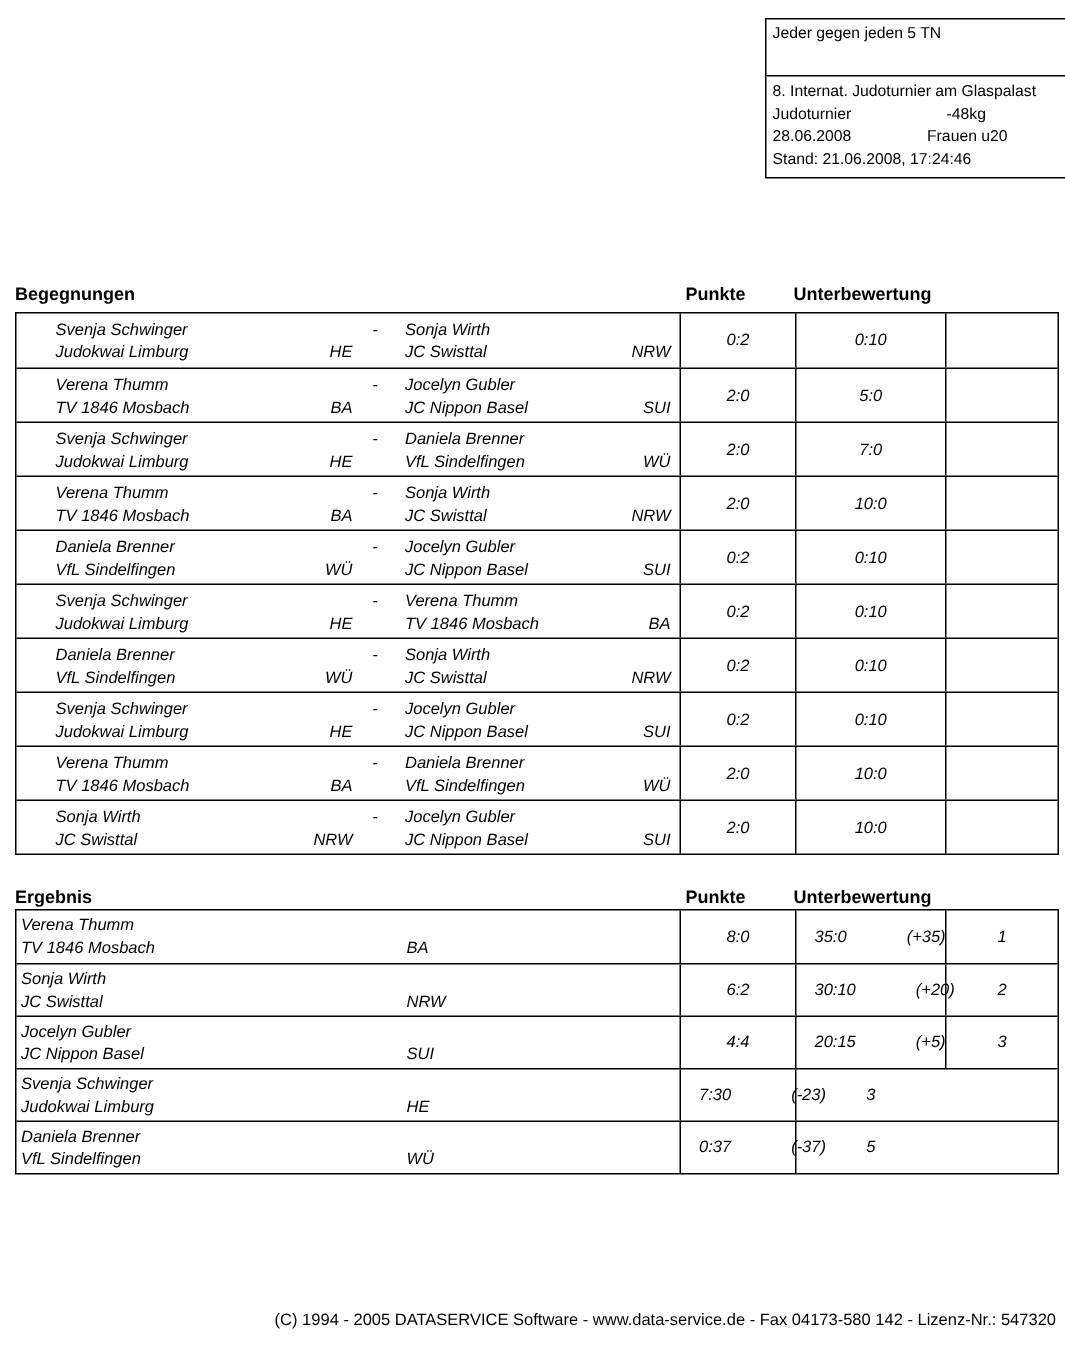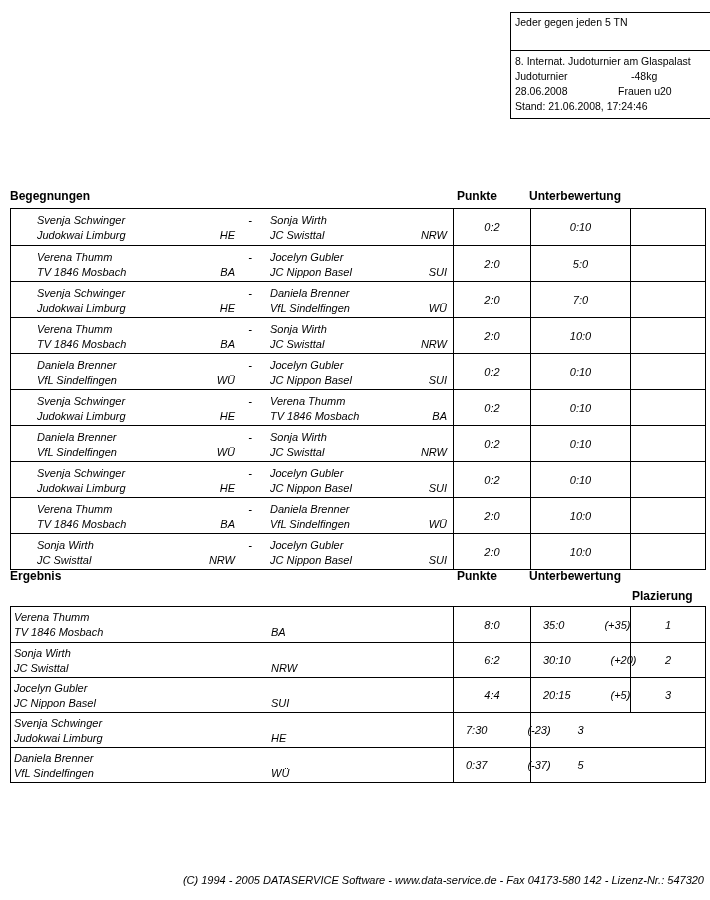--- a/index.html
+++ b/index.html
@@ -35,21 +35,21 @@
   .info-line .weight { position: absolute; left: 116px; top: 0; }
   .info-line .category { position: absolute; left: 103px; top: 0; }
 
   
   .sec-head { position: absolute; left: 0; width: 710px; height: 15px; font-weight: bold; font-size: 12px; text-decoration: underline; }
   .sec-head .title { position: absolute; left: 10px; top: 0; }
   .sec-head .col-punkte { position: absolute; left: 457px; top: 0; }
   .sec-head .col-unter  { position: absolute; left: 529px; top: 0; }
   .sec-head .col-last   { position: absolute; left: 632px; top: 0; margin-top: 20px; }
   .bouts-head { top: 189px; }
-  .res-head   { top: 569px; }
+  .res-head   { top: 591px; }
 
   
   .table {
     position: absolute;
     left: 10px;
     width: 696px;
     border: 1px solid #000;
     background: #fff;
   }
   .bouts-table { top: 208px; }
@@ -74,21 +74,21 @@
   .bline .f2reg  { grid-column: 5; text-align: right; }
 
   
   .res-left { padding: 3px 6px 0 3px; line-height: 15px; }
   .res-line2 { display: grid; grid-template-columns: 257px 1fr; height: 15px; white-space: nowrap; }
 
   
   .unter-cell { display: flex; align-items: center; justify-content: space-between; padding: 0 13px 0 12px; gap: 40px; }
 
   
-  .footer { position: absolute; top: 874px; right: 6px; font-size: 11px; white-space: nowrap; font-style: italic; }
+  .footer { position: absolute; top: 874px; right: 6px; font-size: 11px; white-space: nowrap; }
 </style>
 </head>
 <body>
 
 <div class="page">
 
   <div class="info-box">
     <div class="info-top">Jeder gegen jeden 5 TN</div>
     <div class="info-bottom">
       <div class="info-line">8. Internat. Judoturnier am Glaspalast</div>

